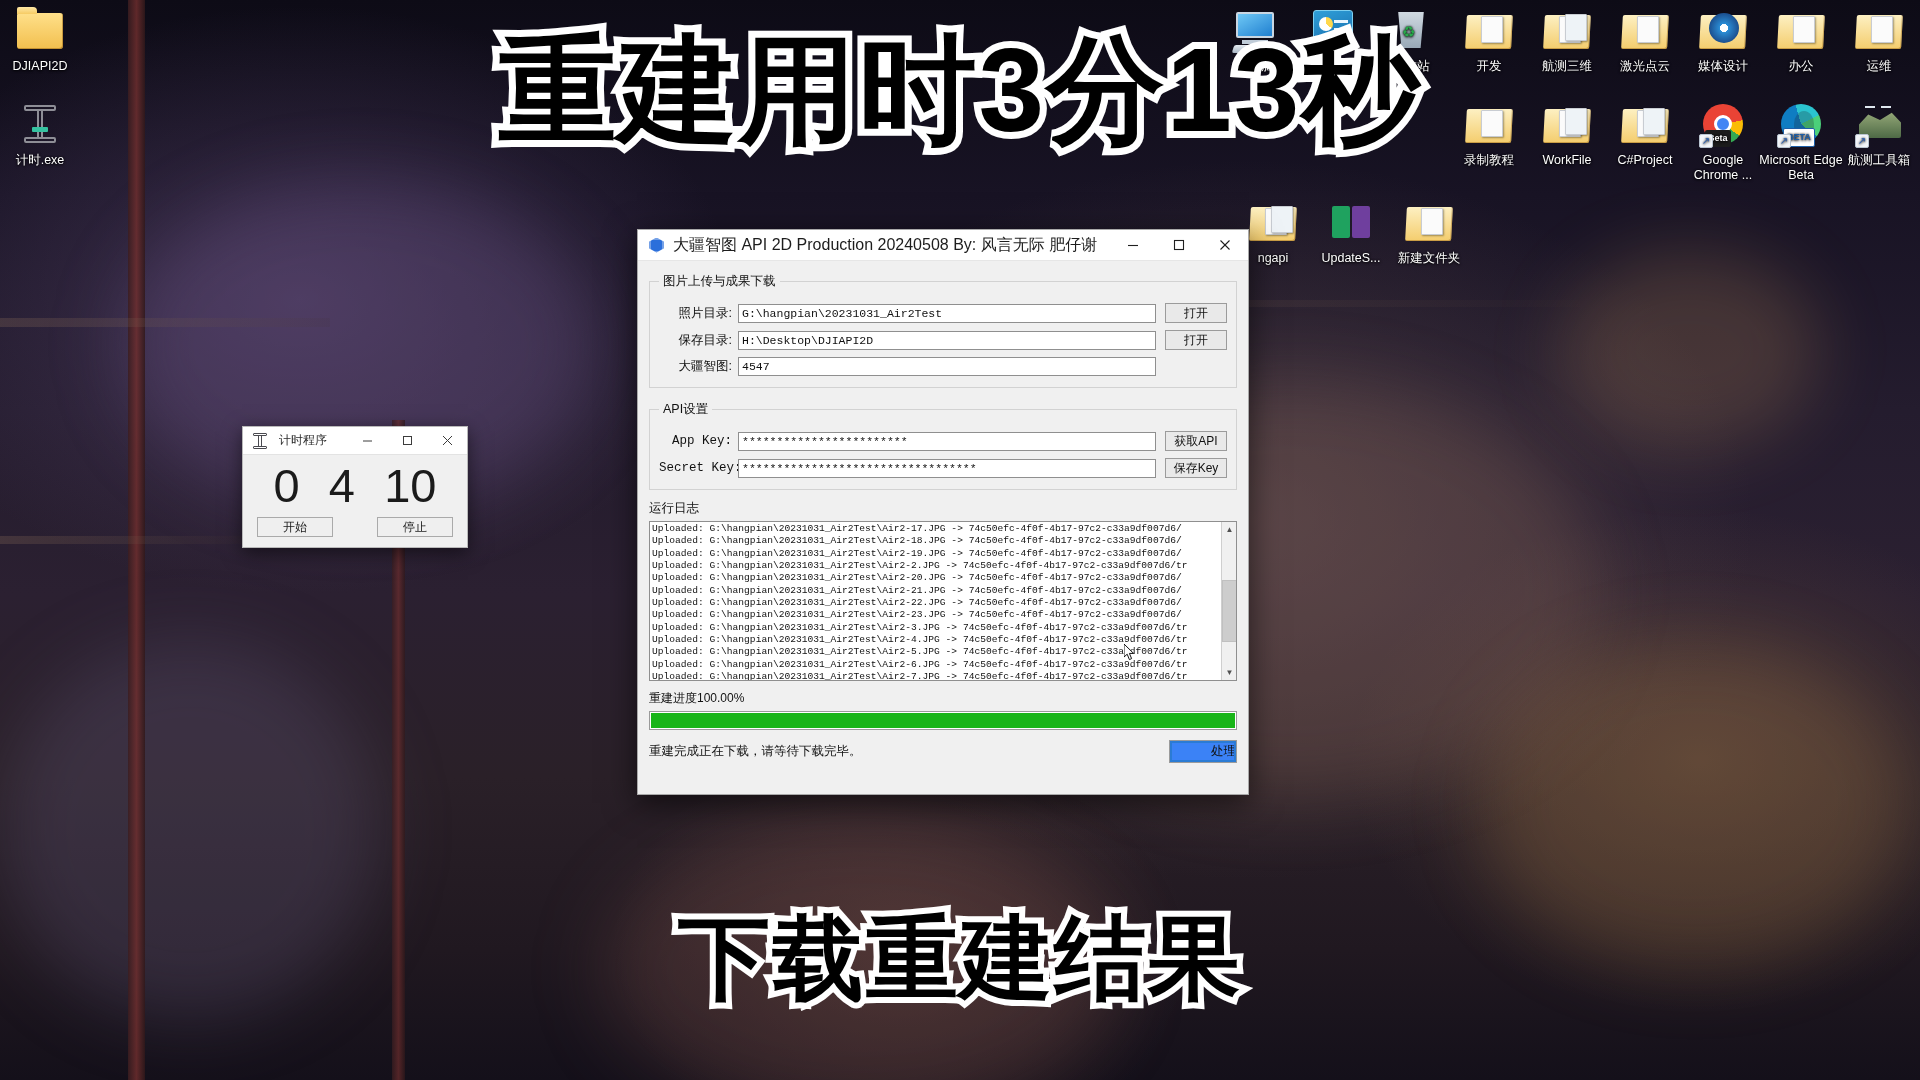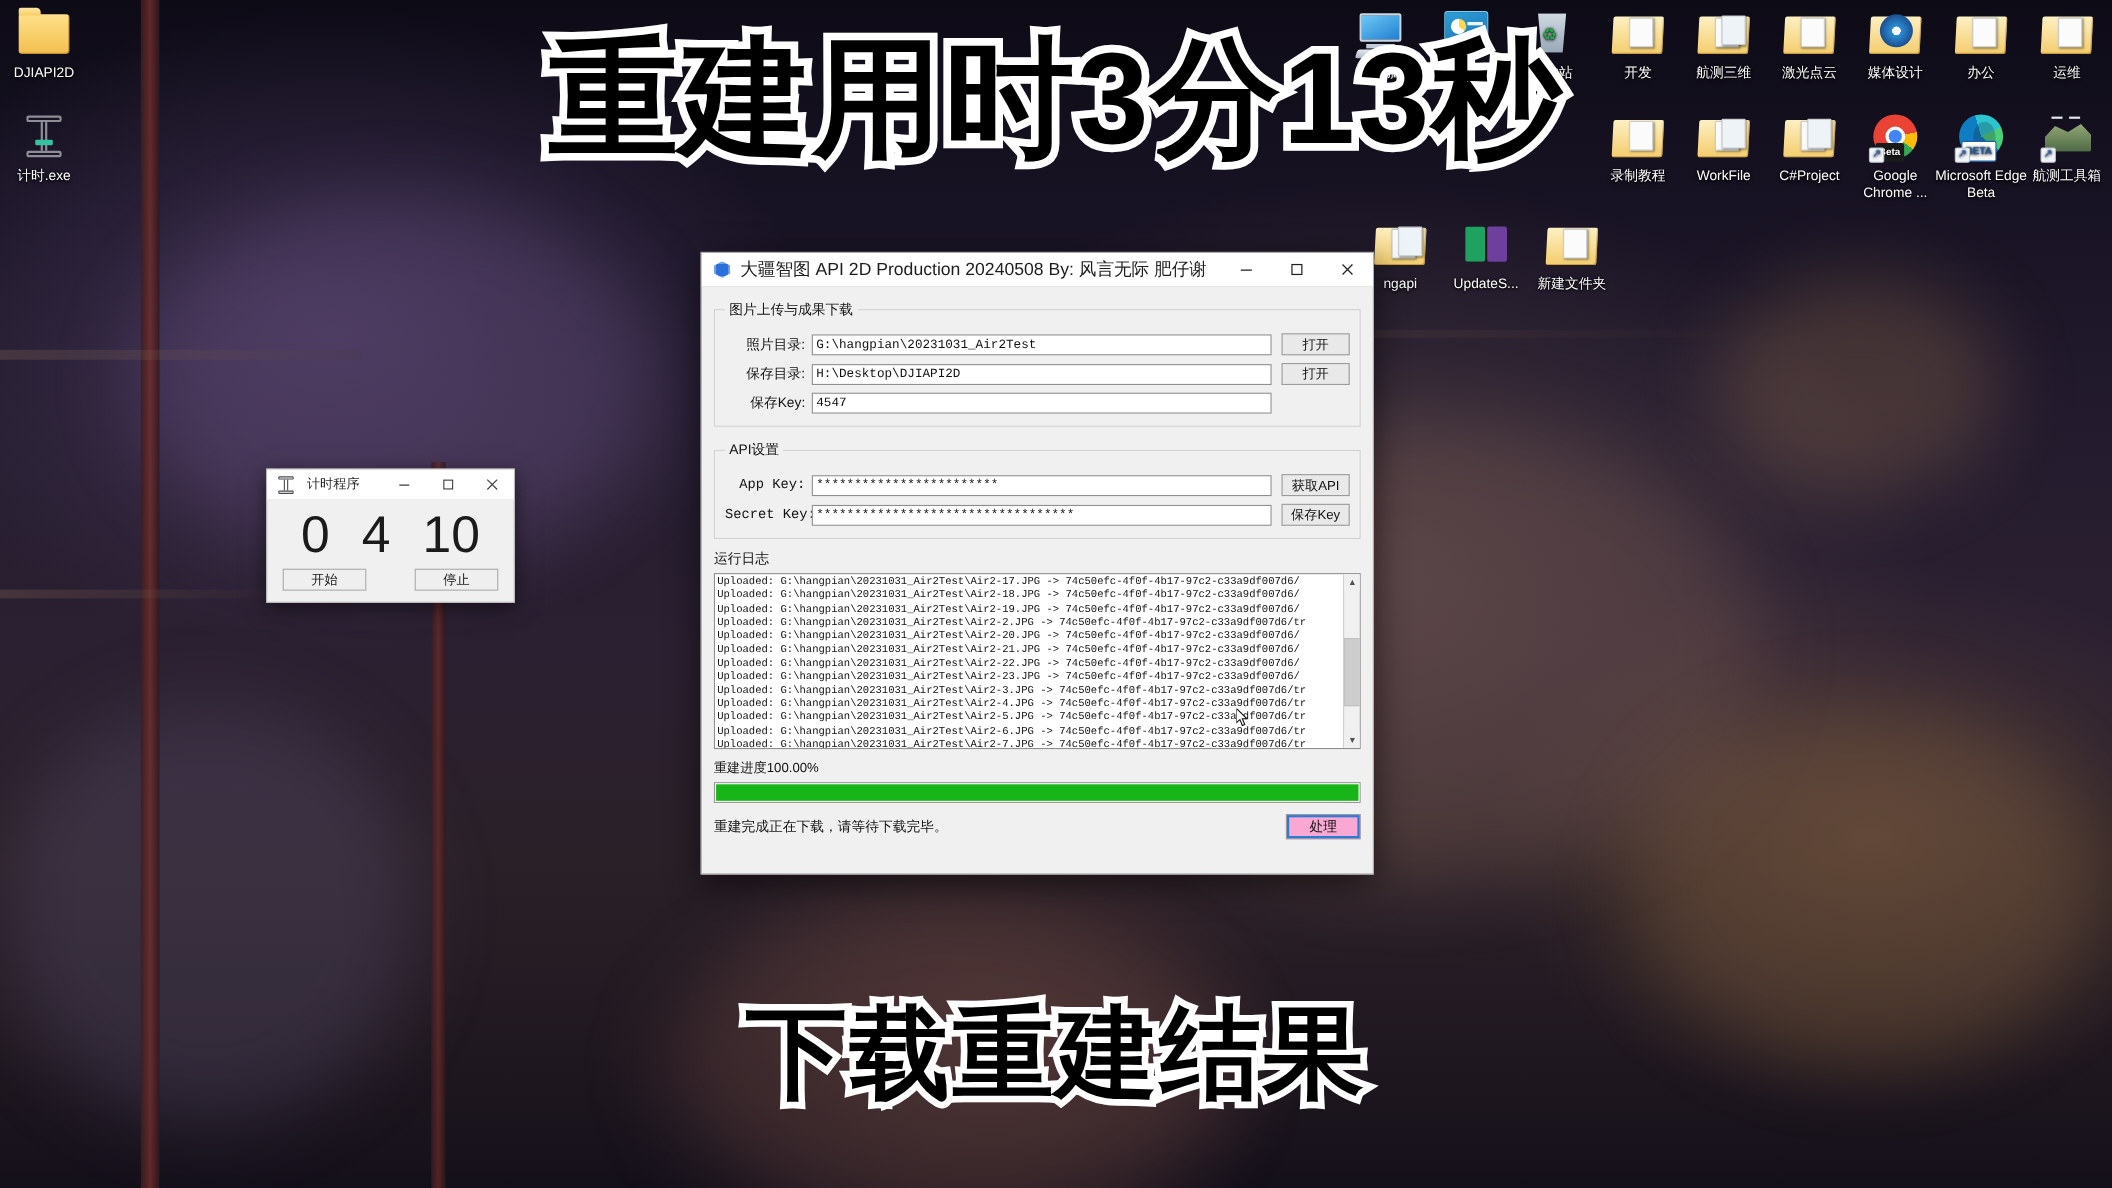--- a/index.html
+++ b/index.html
@@ -226,23 +226,23 @@
 
   #progress-label { margin-top:9px; font-size:12px; color:#111; }
   #progress-track {
     margin-top:4px; height:19px; background:#fff; border:1px solid #9a9a9a; padding:1px;
   }
   #progress-fill { height:100%; background:#18b518; }
 
   #status-row { display:flex; align-items:center; margin-top:10px; }
   #status-text { font-size:12.5px; color:#111; }
   #process-btn {
-    margin-left:auto; width:68px; height:23px; background:#f9a8d4;
+    margin-left:auto; width:68px; height:23px; background:#3b82f6;
     border:1px solid #9b9b9b; outline:2px solid #2b7bd4; outline-offset:-3px;
-    font-size:12.5px; line-height:21px; text-align:center; color:#111;
+    font-size:12.5px; line-height:21px; text-align:right; color:#111;
   }
 
   #log-cursor { position:absolute; left:474px; top:122px; width:12px; height:18px; }
 
   
   .caption {
     position:absolute; width:100%; text-align:center; color:#000;
     font-weight:bold; letter-spacing:2px; pointer-events:none;
     -webkit-text-stroke: 14px #ffffff; paint-order: stroke fill;
     font-family:"Liberation Sans", sans-serif;
@@ -521,21 +521,21 @@
           <div class="fbtn">打开</div>
         </div>
 
         <div class="frow">
           <span class="flabel cjk">保存目录:</span>
           <div class="finput">H:\Desktop\DJIAPI2D</div>
           <div class="fbtn">打开</div>
         </div>
 
         <div class="frow">
-          <span class="flabel cjk">保存Key:</span>
+          <span class="flabel cjk">大疆智图:</span>
           <div class="finput">4547</div>
           <div style="width:71px;"></div>
         </div>
       </fieldset>
 
       <fieldset class="grp" style="margin-top:13px;">
         <legend>API设置</legend>
 
         <div class="frow">
           <span class="flabel">App Key:</span>

